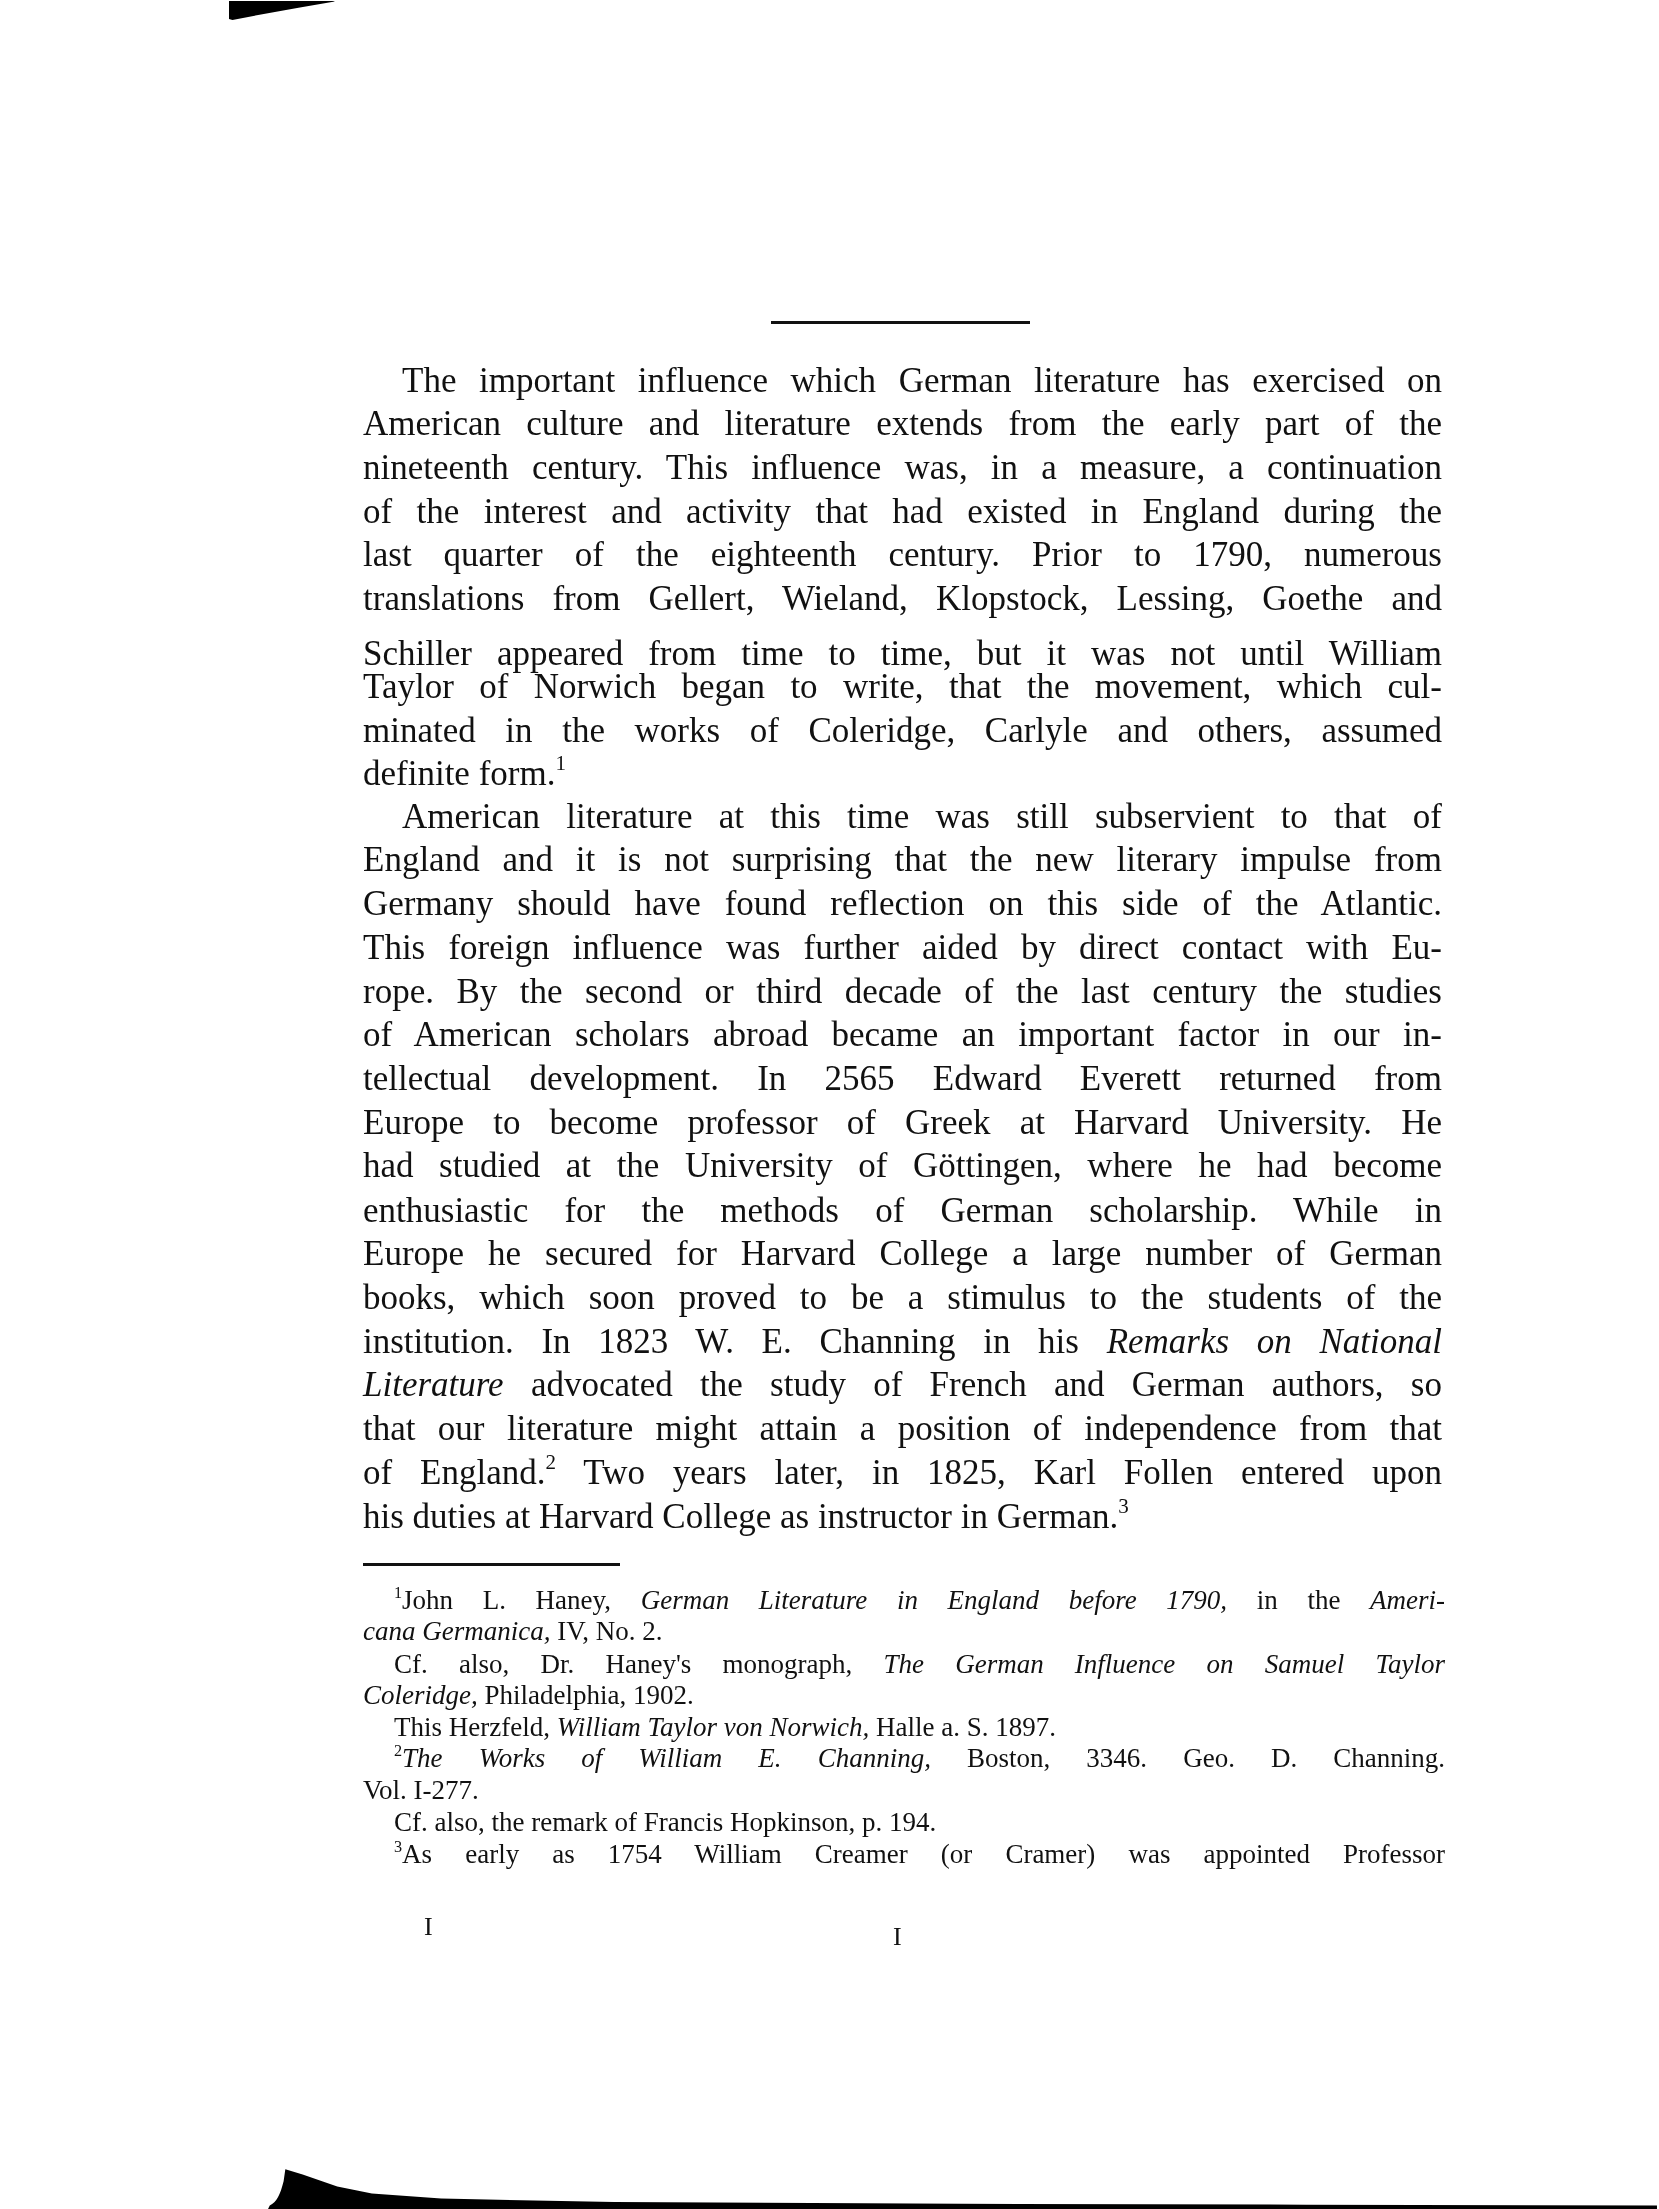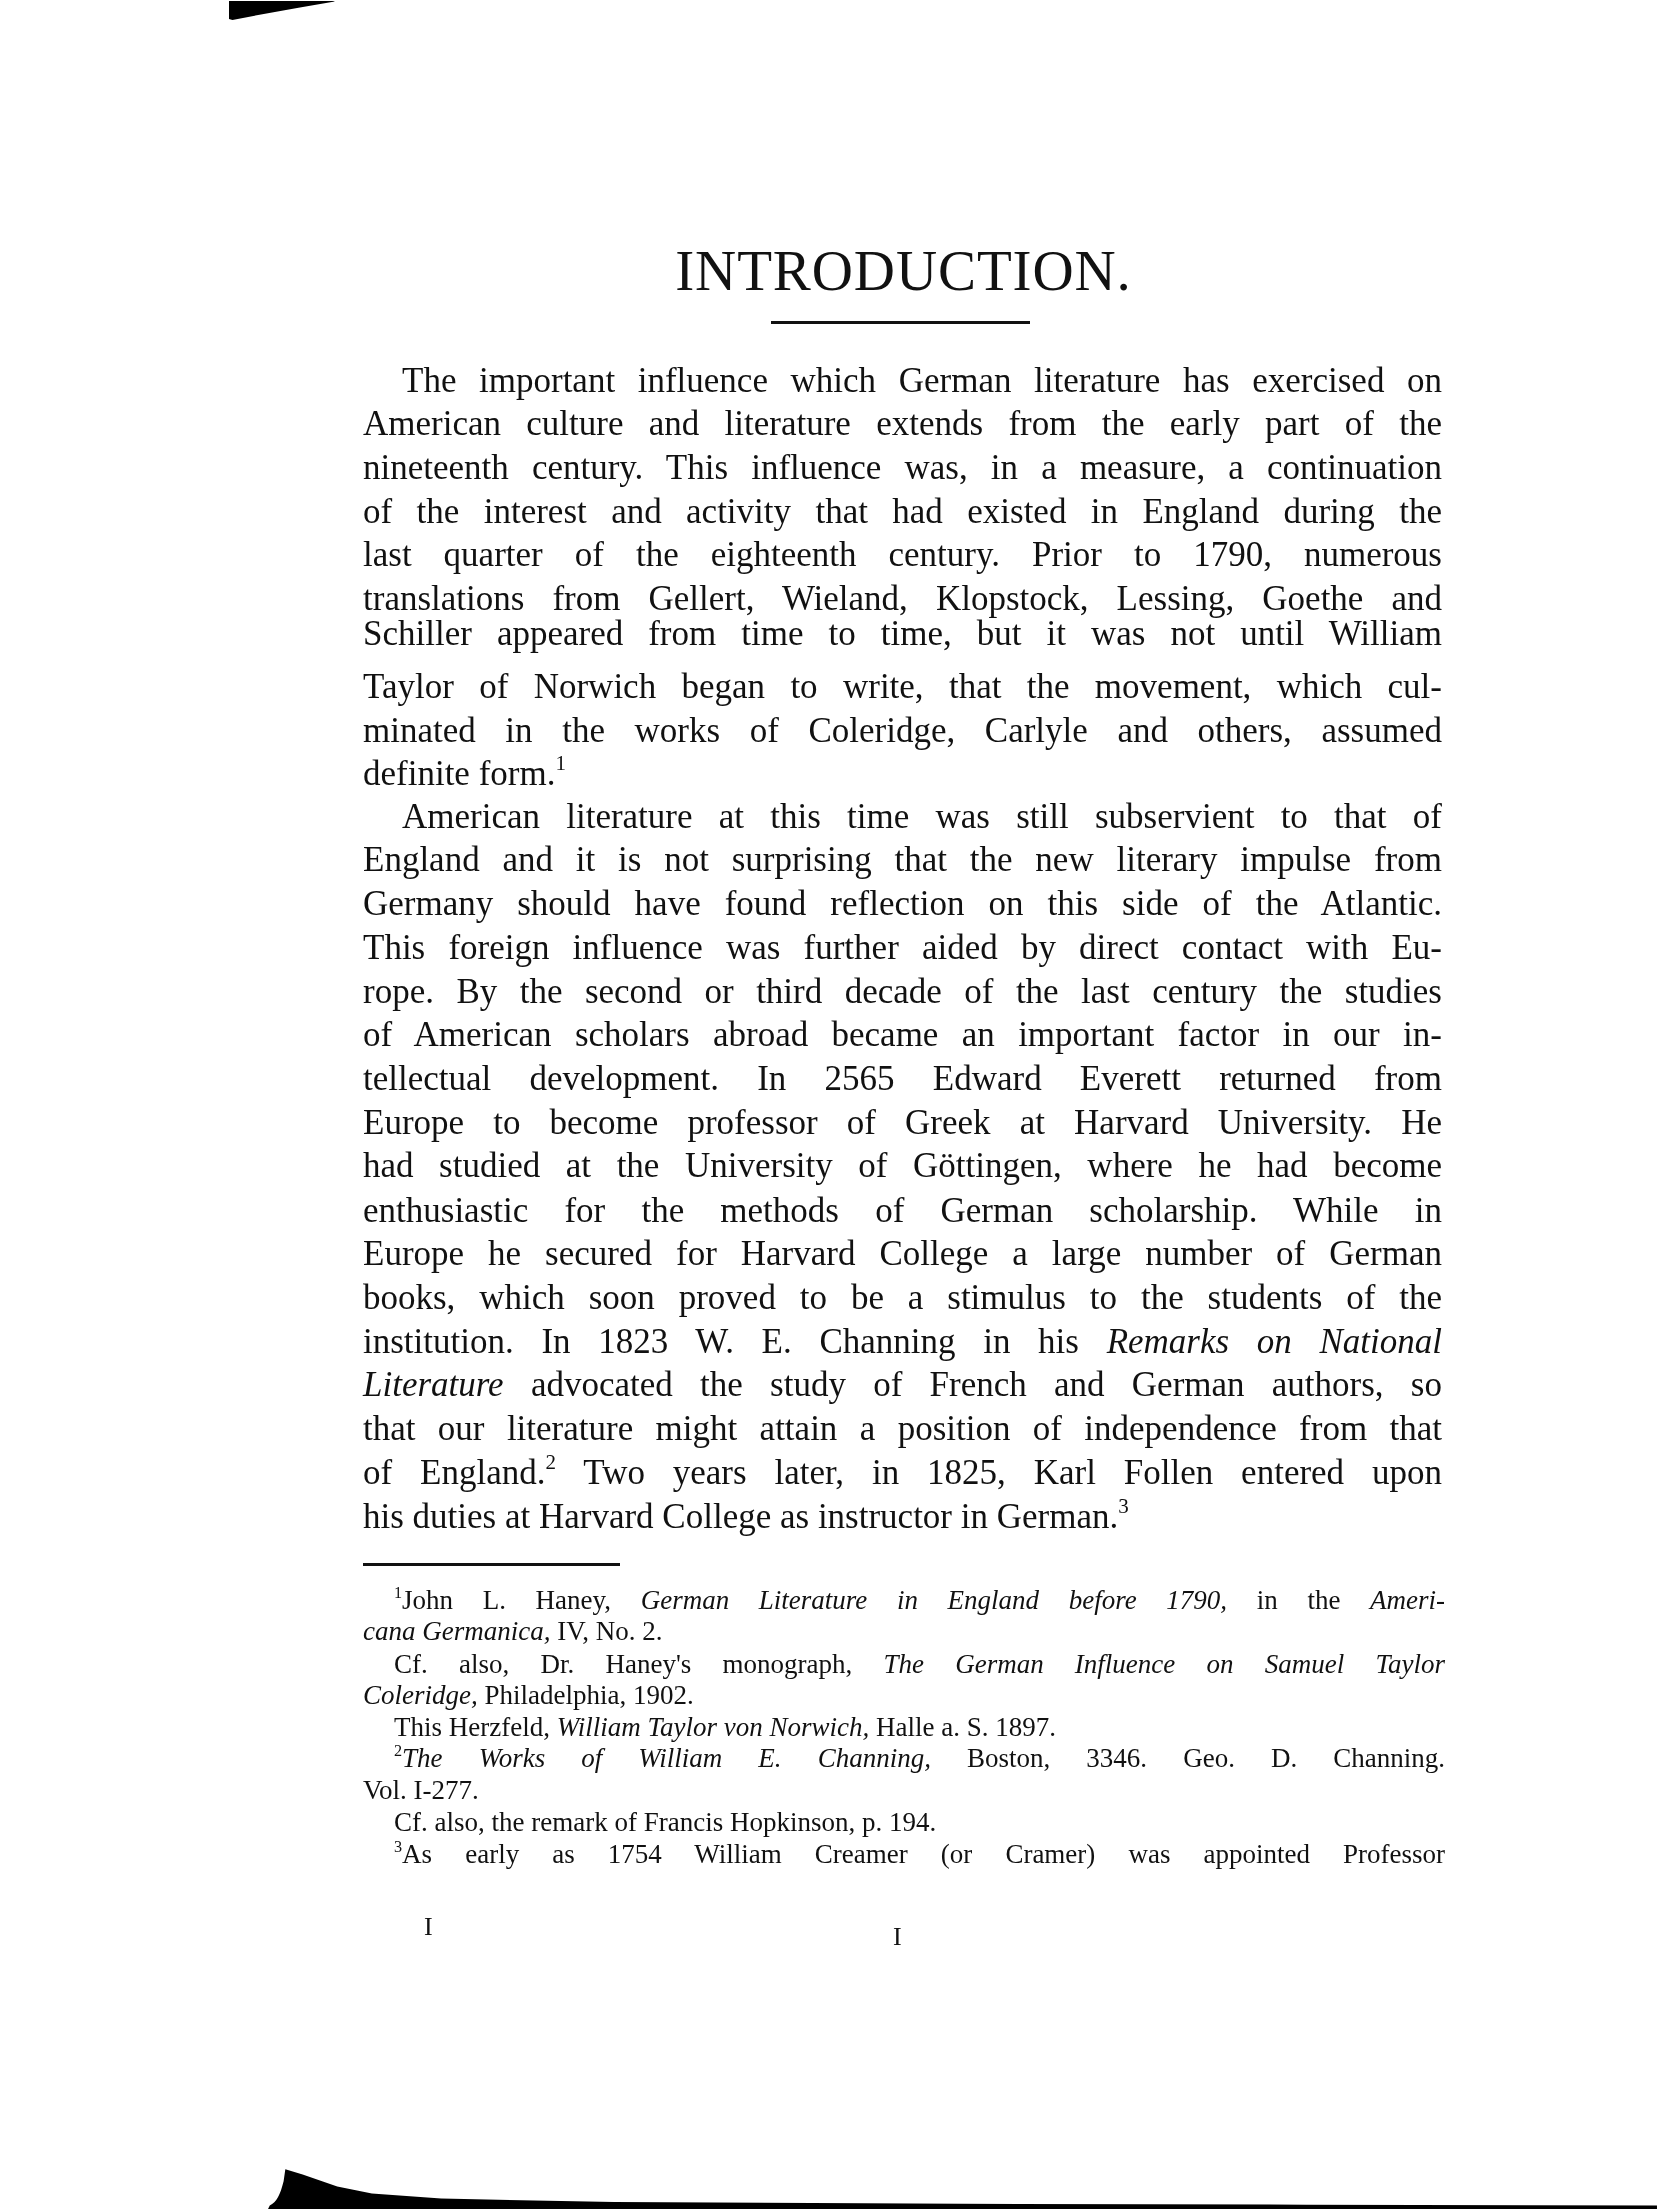--- a/index.html
+++ b/index.html
@@ -24,32 +24,31 @@
 </style>
 </head>
 <body>
 
 <div class="page">
 
   <svg class="wedge-top" viewBox="0 0 122 23">
     <path d="M0,2 L0,22 L4,23 L40,16 L80,9 L120,2 L122,1 L0,1 Z" fill="#000"></path>
   </svg>
 
-  <div class="title">INTRODUCTION.</div>
   <div class="title-rule"></div>
 
   <div class="body-text" style="top:0;">
 
     <div class="line indent" style="top:361px">The important influence which German literature has exercised on</div>
     <div class="line" style="top:404px">American culture and literature extends from the early part of the</div>
     <div class="line" style="top:448px">nineteenth century.  This influence was, in a measure, a continuation</div>
     <div class="line" style="top:492px">of the interest and activity that had existed in England during the</div>
     <div class="line" style="top:535px">last quarter of the eighteenth century.  Prior to 1790, numerous</div>
     <div class="line" style="top:579px">translations from Gellert, Wieland, Klopstock, Lessing, Goethe and</div>
-    <div class="line" style="top:614px">Schiller appeared from time to time, but it was not until William</div>
+    <div class="line" style="top:634px">Schiller appeared from time to time, but it was not until William</div>
     <div class="line" style="top:667px">Taylor of Norwich began to write, that the movement, which cul-</div>
     <div class="line" style="top:711px">minated in the works of Coleridge, Carlyle and others, assumed</div>
     <div class="line last" style="top:754px"><span>definite form.</span><sup>1</sup></div>
 
     <div class="line indent" style="top:797px">American literature at this time was still subservient to that of</div>
     <div class="line" style="top:840px">England and it is not surprising that the new literary impulse from</div>
     <div class="line" style="top:884px">Germany should have found reflection on this side of the Atlantic.</div>
     <div class="line" style="top:928px">This foreign influence was further aided by direct contact with Eu-</div>
     <div class="line" style="top:972px">rope.  By the second or third decade of the last century the studies</div>
     <div class="line" style="top:1015px">of American scholars abroad became an important factor in our in-</div>

